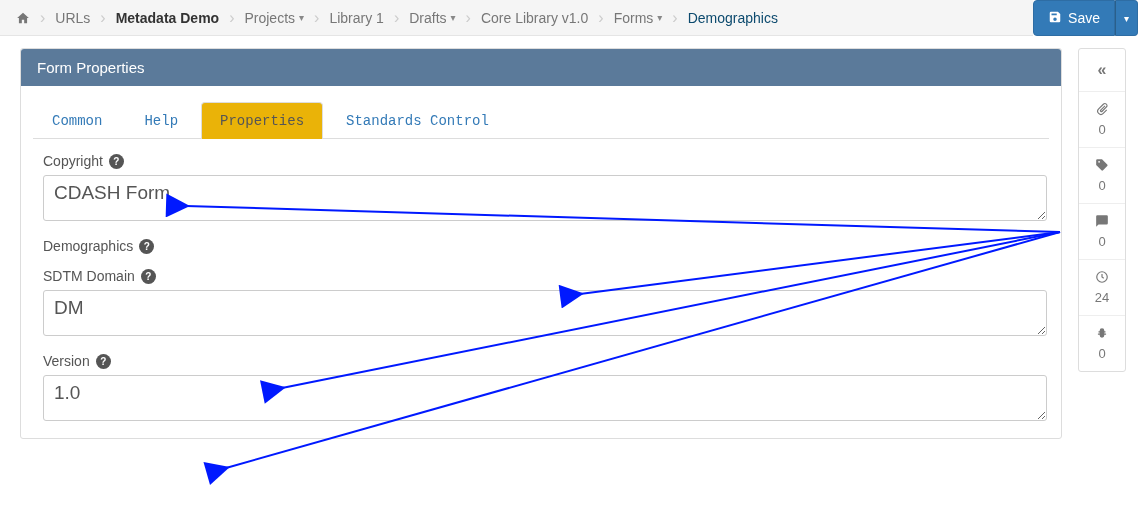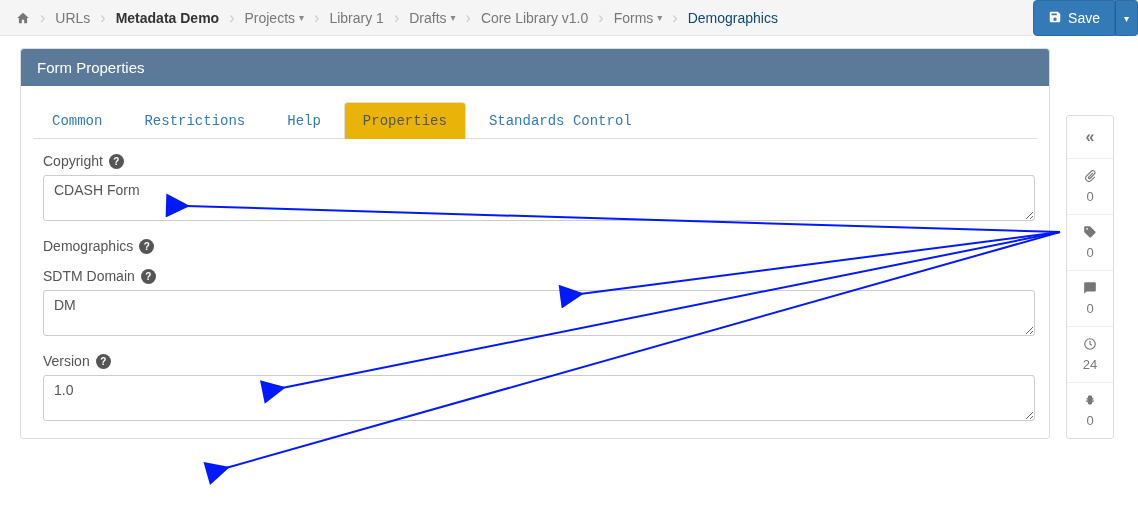--- a/index.html
+++ b/index.html
@@ -11,36 +11,36 @@
   .crumb { display: inline-flex; align-items: center; padding: 0 6px; color: #777; cursor: pointer; }
   .crumb.active { color: #333; font-weight: 700; }
   .crumb .caret { margin-left: 4px; font-size: 10px; color: #888; }
   .sep { color: #ccc; font-size: 16px; padding: 0 2px; user-select: none; }
   .save-group { display: flex; }
   .save-btn { background: #337ab7; color: #fff; border: 1px solid #2e6da4; padding: 0 14px; display: flex; align-items: center; gap: 6px; cursor: pointer; font-size: 14px; }
   .save-btn:first-child { border-top-left-radius: 4px; border-bottom-left-radius: 4px; }
   .save-caret { background: #337ab7; color: #fff; border: 1px solid #2e6da4; border-left: 1px solid #2a5f8a; padding: 0 8px; display: flex; align-items: center; border-top-right-radius: 4px; border-bottom-right-radius: 4px; cursor: pointer; }
 
   
-  .main { display: flex; align-items: flex-end; padding: 12px 16px 0 20px; gap: 16px; }
+  .main { display: flex; align-items: flex-start; padding: 12px 4px 0 20px; gap: 16px; }
   .panel { flex: 1; border: 1px solid #ddd; border-radius: 3px; margin-right: 0; }
   .panel-header { background: #5b7a9a; color: #fff; padding: 10px 16px; font-size: 15px; border-top-left-radius: 3px; border-top-right-radius: 3px; }
   .panel-body { background: #fff; padding: 16px 12px 0 12px; }
 
   
   .tabs { display: flex; border-bottom: 1px solid #ddd; margin-bottom: 14px; font-family: Liberation Mono, monospace; }
   .tab { padding: 10px 18px; color: #337ab7; cursor: pointer; border: 1px solid transparent; border-bottom: none; margin-bottom: -1px; border-top-left-radius: 4px; border-top-right-radius: 4px; }
   .tab.active { color: #555; background: #eab308; border-color: #ddd #ddd #fff; }
   .tab + .tab { margin-left: 4px; }
 
   
   .field { margin-bottom: 14px; padding: 0 2px; margin-left: 8px; }
   .field-label { color: #555; font-size: 14px; margin-bottom: 6px; display: flex; align-items: center; gap: 6px; }
   .help-q { display: inline-flex; align-items: center; justify-content: center; width: 15px; height: 15px; border-radius: 50%; background: #555; color: #fff; font-size: 10px; font-weight: bold; cursor: help; }
-  textarea.form-control { width: 100%; border: 1px solid #ccc; border-radius: 3px; padding: 6px 10px; font-family: inherit; font-size: 14px; color: #555; resize: vertical; min-height: 44px; height: 46px; }
+  textarea.form-control { width: 100%; border: 1px solid #ccc; border-radius: 3px; padding: 6px 10px; font-family: inherit; font-size: 19px; color: #555; resize: vertical; min-height: 44px; height: 46px; }
 
   
   .sidebar { width: 48px; border: 1px solid #ddd; border-radius: 3px; margin-right: 8px; background: #fff; display: flex; flex-direction: column; align-items: stretch; }
   .side-item { display: flex; flex-direction: column; align-items: center; justify-content: center; padding: 10px 0; border-bottom: 1px solid #eee; color: #777; cursor: pointer; }
   .side-item:first-child { padding: 12px 0; font-size: 16px; font-weight: bold; }
   .side-item:last-child { border-bottom: none; }
   .side-item .ico { font-size: 14px; line-height: 1; margin-bottom: 4px; }
   .side-item .cnt { font-size: 13px; }
 
   
@@ -97,21 +97,20 @@
   </div>
 </div>
 
 <div class="main">
   <div class="panel">
     <div class="panel-header">Form Properties</div>
     <div class="panel-body">
 
       <div class="tabs">
         <div class="tab">Common</div>
-        <div class="tab">Restrictions</div>
         <div class="tab">Help</div>
         <div class="tab active">Properties</div>
         <div class="tab">Standards Control</div>
       </div>
 
       <div class="field">
         <div class="field-label">
           <span>Copyright</span>
           <span class="help-q">?</span>
         </div>

